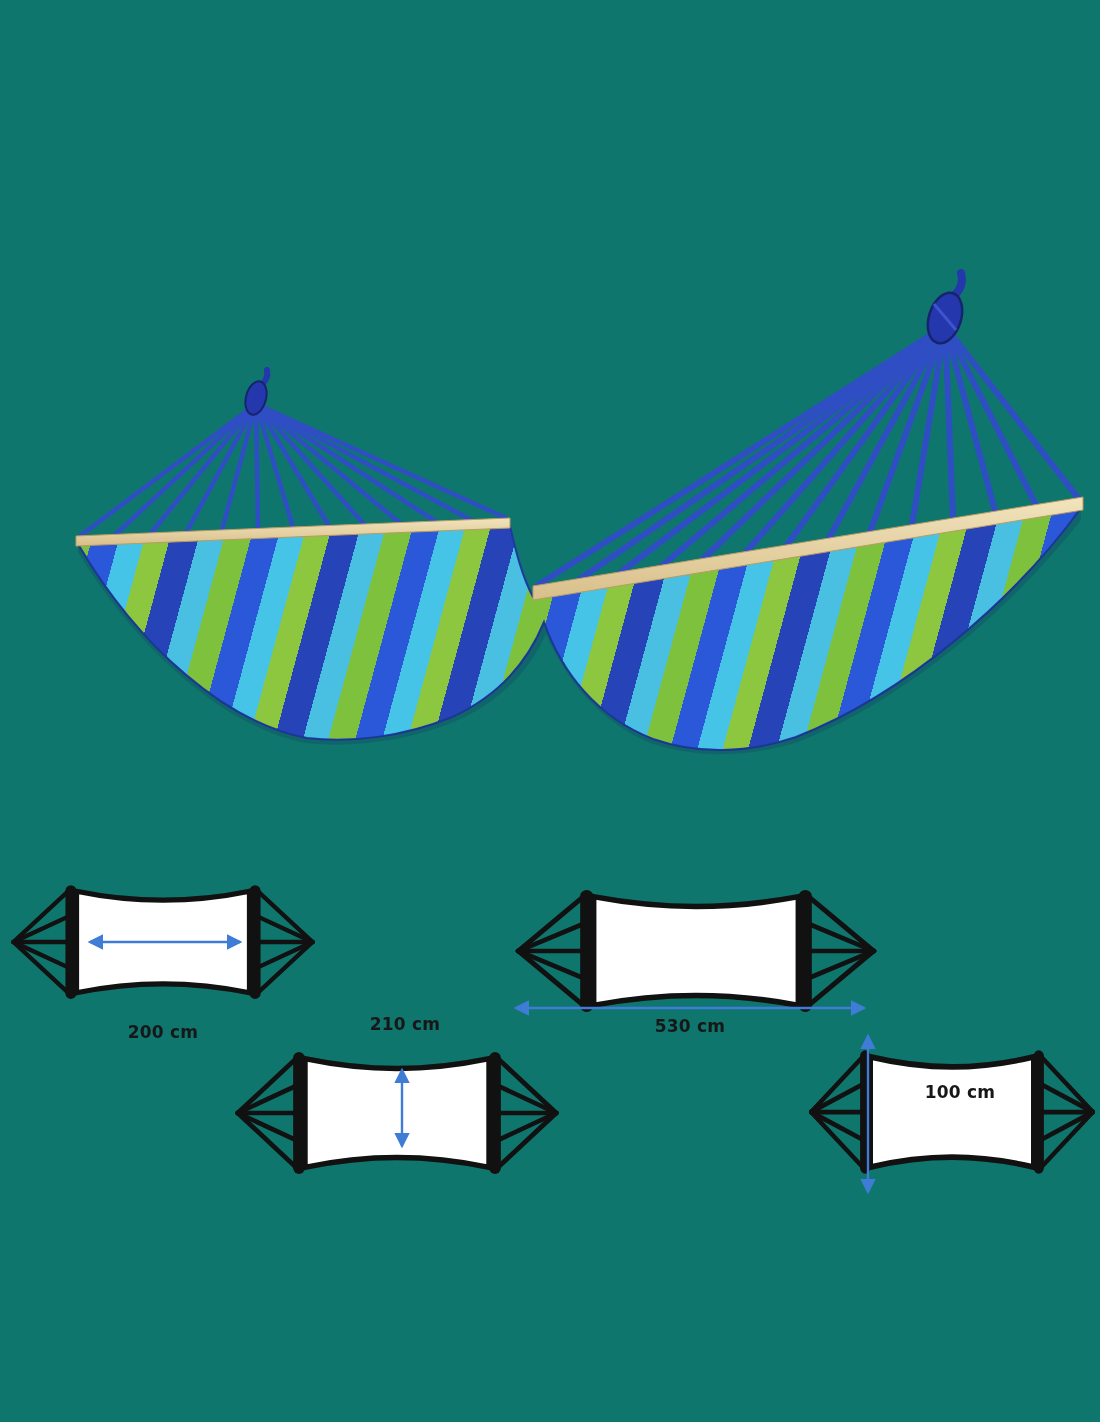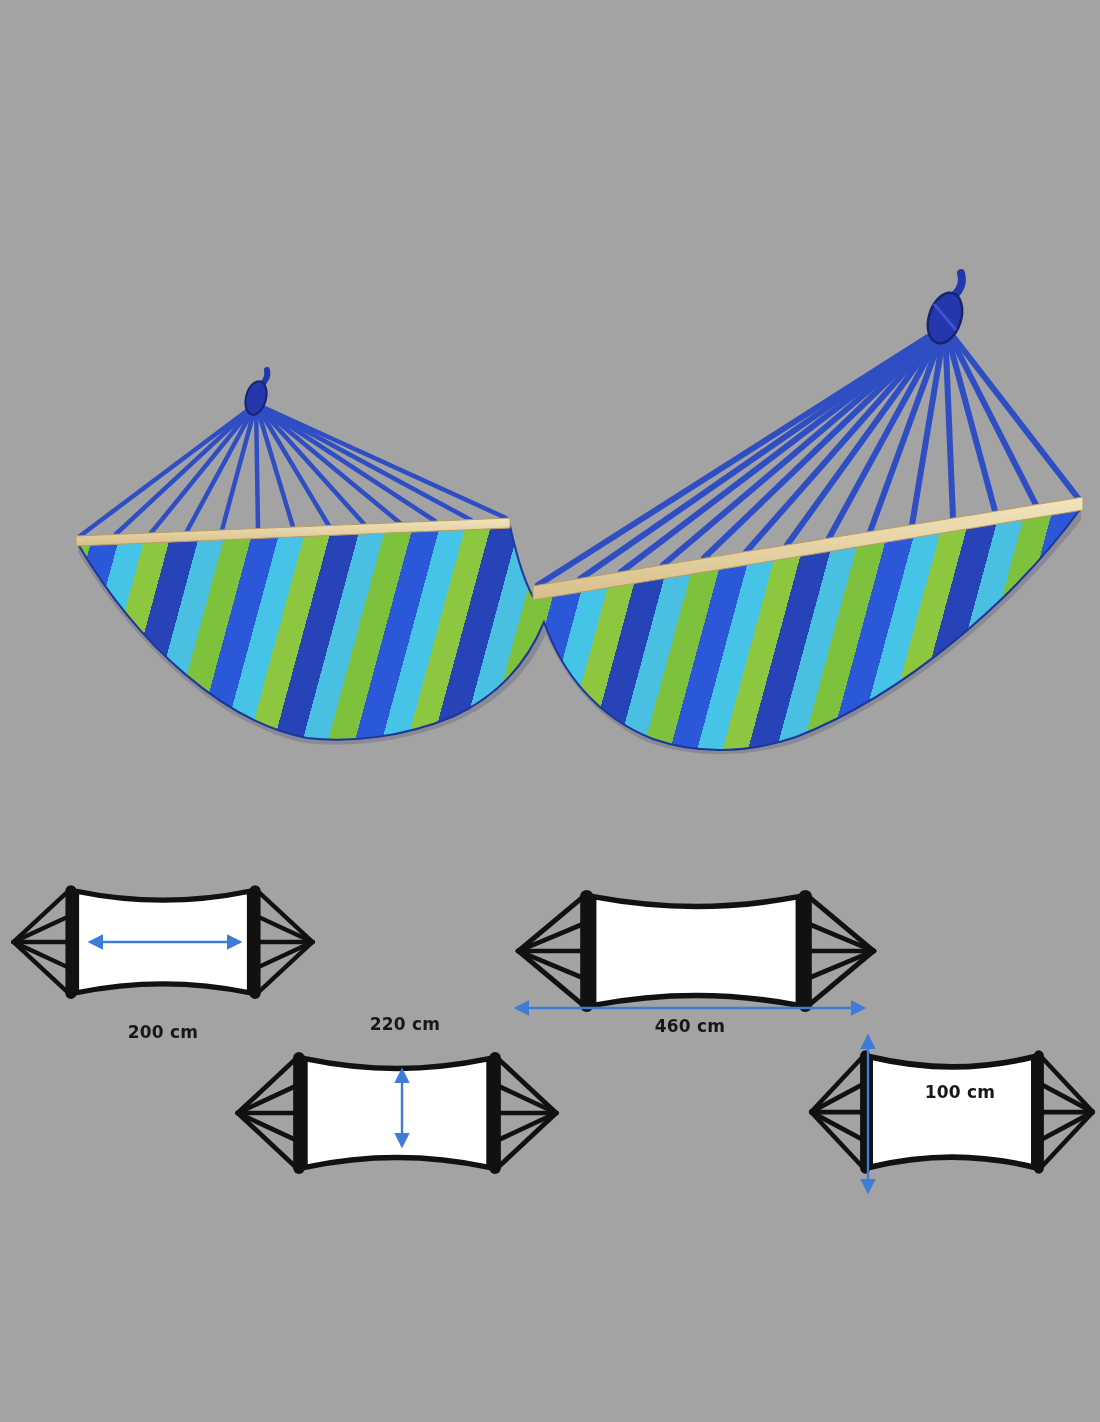--- a/index.html
+++ b/index.html
@@ -1,20 +1,20 @@
 <!DOCTYPE html>
 <html><head>
 <meta charset="utf-8">
 <style>
   html,body{margin:0;padding:0;background:#ffffff;}
   .page{
     position:relative;
     width:1100px;
     height:1422px;
-    background:#a3a3a3;
+    background:#0f766e;
     overflow:hidden;
     font-family:"DejaVu Sans","Liberation Sans",sans-serif;
   }
   .abs{position:absolute;}
   .dim-label{
     position:absolute;
     font-size:17px;
     font-weight:800;
     color:#171717;
     text-align:center;
@@ -142,23 +142,23 @@
     <line x1="10" y1="12" x2="160" y2="12" stroke="#3e7cd6" stroke-width="2.4" marker-start="url(#ah)" marker-end="url(#ah)"></line>
   </svg>
   <div class="dim-label" style="left:88px;top:1022px;width:150px">200 cm</div>
 
   <svg class="abs" style="left:512px;top:876px" width="368" height="150" viewBox="0 0 340 160" preserveAspectRatio="none">
     <use href="#hammock-icon"></use>
   </svg>
   <svg class="abs" style="left:506px;top:996px" width="368" height="24" viewBox="0 0 368 24">
     <line x1="10" y1="12" x2="358" y2="12" stroke="#3e7cd6" stroke-width="2.4" marker-start="url(#ah)" marker-end="url(#ah)"></line>
   </svg>
-  <div class="dim-label" style="left:615px;top:1016px;width:150px">460 cm</div>
+  <div class="dim-label" style="left:615px;top:1016px;width:150px">530 cm</div>
 
-  <div class="dim-label" style="left:330px;top:1014px;width:150px">220 cm</div>
+  <div class="dim-label" style="left:330px;top:1014px;width:150px">210 cm</div>
   <svg class="abs" style="left:232px;top:1038px" width="330" height="150" viewBox="0 0 340 160" preserveAspectRatio="none">
     <use href="#hammock-icon"></use>
   </svg>
   <svg class="abs" style="left:390px;top:1060px" width="24" height="96" viewBox="0 0 24 96">
     <line x1="12" y1="10" x2="12" y2="86" stroke="#3e7cd6" stroke-width="2.4" marker-start="url(#ah)" marker-end="url(#ah)"></line>
   </svg>
 
   <svg class="abs" style="left:806px;top:1036px" width="292" height="152" viewBox="0 0 340 160" preserveAspectRatio="none">
     <use href="#hammock-icon"></use>
   </svg>

